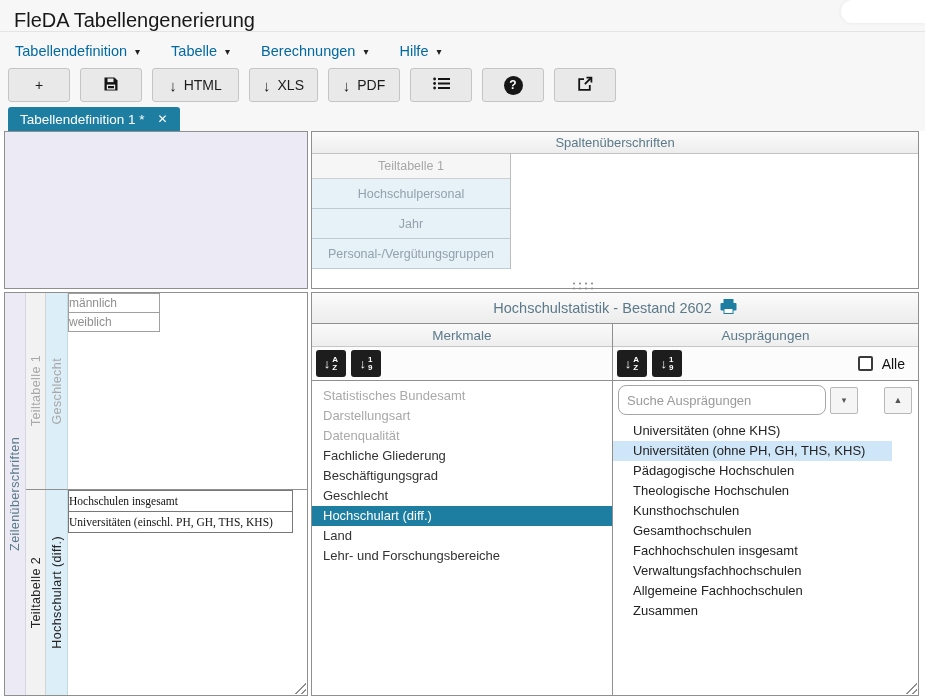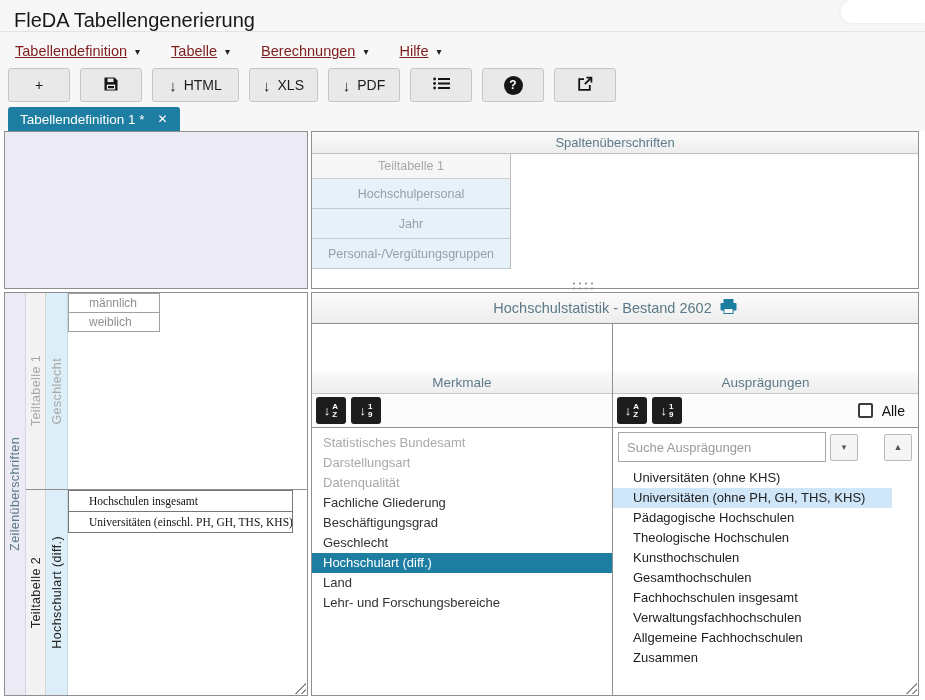--- a/index.html
+++ b/index.html
@@ -12,21 +12,21 @@
 
   
   .titlebar { position:absolute; top:0; left:0; right:0; height:32px; border-bottom:1px solid #e4e4e4; }
   .app-title { position:absolute; left:14px; top:9px; font-size:20px; font-weight:500; color:#181818; }
   .pill { position:absolute; right:0; top:0; width:84px; height:23px; background:#ffffff;
           border-radius:12px 0 0 12px; box-shadow:0 0 4px rgba(0,0,0,.07); }
 
   
   .menubar { position:absolute; top:39px; left:15px; height:24px; display:flex; gap:31px; align-items:center; }
   .menu-item { display:flex; align-items:center; gap:8px; cursor:pointer; }
-  .menu-label { font-size:14.5px; color:#7f1d1d; text-decoration:underline; }
+  .menu-label { font-size:14.5px; color:#0369a1; }
   .menu-caret { font-size:10px; color:#222; }
 
   
   .toolbar { position:absolute; top:68px; left:8px; display:flex; gap:10px; }
   .tbtn { height:34px; background:#e9e9e9; border:1px solid #c5c5c5; border-radius:3px;
           display:flex; align-items:center; justify-content:center; gap:7px;
           font-size:14px; color:#1c1c1c; cursor:pointer; }
   .tbtn.w-sm { width:62px; }
   .tbtn.w-html { width:87px; }
   .tbtn.w-xls { width:69px; }
@@ -72,53 +72,53 @@
   .rows-sec { display:flex; }
   .sec1 { height:197px; border-bottom:1px solid #8f8f8f; }
   .sec2 { flex:1; }
   .band-t { width:20px; background:#f2f2f2; border-right:1px solid #d4d4d4; }
   .band-d { width:22px; background:#dceef7; border-right:1px solid #c6d8e2; }
   .dimtext { color:#a8a8a8; }
   .darktext { color:#222; }
   .sec-content { flex:1; position:relative; background:#fff; }
   .cellstack { position:absolute; top:0; left:0; right:0; }
   .cellbox { background:#fff; border:1px solid #a0a0a0; display:flex; align-items:center;
-             padding-left:20px; white-space:nowrap; overflow:hidden; }
+             padding-left:0; white-space:nowrap; overflow:hidden; }
   .cellbox + .cellbox { margin-top:-1px; }
   .cb-small { width:92px; height:20px; font-size:12px; color:#8f8f8f; }
   .cb-wide  { width:calc(100% - 14px); height:22px; font-size:11.5px; color:#111; border-color:#787878;font-family:Liberation Serif, serif; }
   .grip { position:absolute; right:1px; bottom:1px; width:13px; height:13px; cursor:nwse-resize;
           background:repeating-linear-gradient(135deg, transparent 0 2.5px, #8f8f8f 2.5px 4px);
           clip-path:polygon(100% 0, 100% 100%, 0 100%); }
 
   
   .stats-hdr { height:31px; background:linear-gradient(#fbfbfb,#ececec); border-bottom:1px solid #8f8f8f;
                display:flex; align-items:center; justify-content:center; gap:8px;
                font-size:14.5px; color:#5c7a89; }
   .stats-cols { display:flex; height:calc(100% - 31px); }
   .mcol { width:301px; border-right:1px solid #8f8f8f; display:flex; flex-direction:column; }
   .acol { flex:1; display:flex; flex-direction:column; }
   .subhdr { height:23px; background:linear-gradient(#fafafa,#eeeeee); border-bottom:1px solid #c6c6c6;
-            display:flex; align-items:center; justify-content:center; font-size:13.5px; color:#5c7a89;margin-top:47px; }
+            display:flex; align-items:center; justify-content:center; font-size:13.5px; color:#5c7a89; }
   .sortrow { height:34px; display:flex; align-items:center; gap:5px; padding:0 4px;
              border-bottom:1px solid #8f8f8f; background:#fcfcfc; }
   .sortbtn { width:30px; height:27px; background:#1d1d1d; border-radius:3px; color:#fff;
              display:flex; align-items:center; justify-content:center; gap:2px; cursor:pointer; }
   .sortbtn .arr { font-size:13px; font-weight:bold; }
   .sortbtn .lcol { display:flex; flex-direction:column; font-size:8px; font-weight:bold; line-height:8px; }
   .alle-wrap { margin-left:auto; display:flex; align-items:center; gap:9px; padding-right:9px;padding-left:24px; }
   .checkbox { width:15px; height:15px; border:2px solid #3a3a3a; border-radius:2px; background:#fff; cursor:pointer; }
   .alle-label { font-size:14px; color:#111; }
   .mlist { padding-top:5px; }
   .mitem { height:20px; line-height:20px; padding-left:11px; font-size:13px; color:#333;
            white-space:nowrap; cursor:pointer; }
   .mitem.dim { color:#a9a9a9; }
   .mitem.selected { background:#1e7ea1; color:#fff; }
   .searchrow { display:flex; align-items:center; padding:4px 3px 3px 5px; }
-  .searchinput { width:208px; height:30px; border:1px solid #a6a6a6; border-radius:0;
+  .searchinput { width:208px; height:30px; border:1px solid #a6a6a6; border-radius:8px;
                  font-size:13px; padding:0 8px; color:#333; font-family:inherit; background:#fff; }
   .searchinput::placeholder { color:#9a9a9a; }
   .sqbtn { width:28px; height:27px; background:#f5f5f5; border:1px solid #b8b8b8; border-radius:2px;
            display:flex; align-items:center; justify-content:center; font-size:9px; color:#555; cursor:pointer; }
   .ddbtn { margin-left:4px; }
   .upbtn { margin-left:auto; margin-right:3px; }
   .alist { margin-top:3px; }
   .aitem { height:20px; line-height:20px; padding-left:20px; margin-right:26px; font-size:13px;
            color:#222; white-space:nowrap; overflow:hidden; cursor:pointer; }
   .aitem.hl { background:#cfe5f8; }

